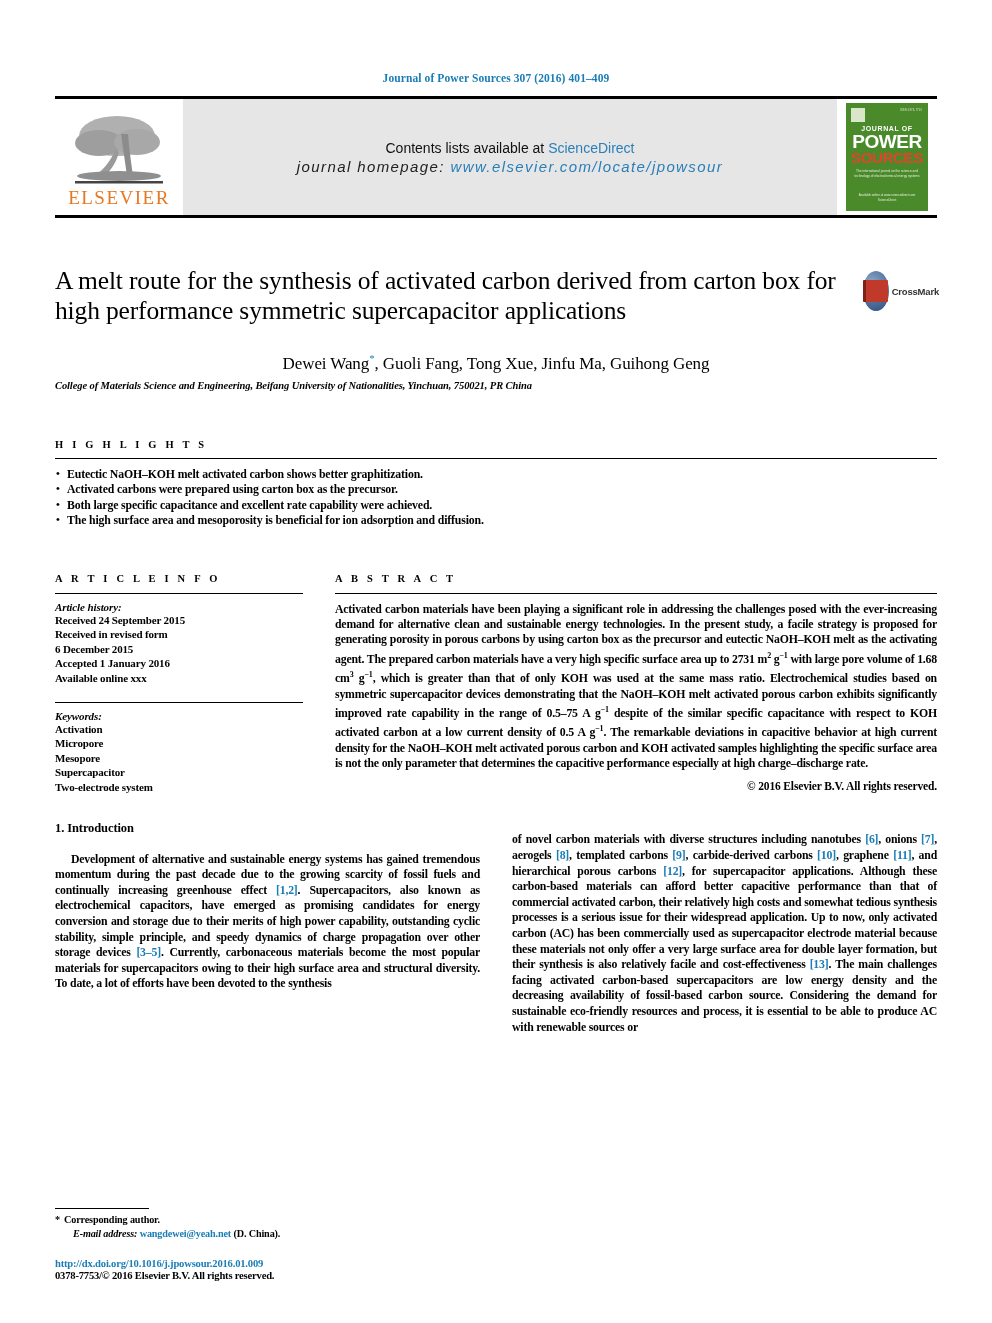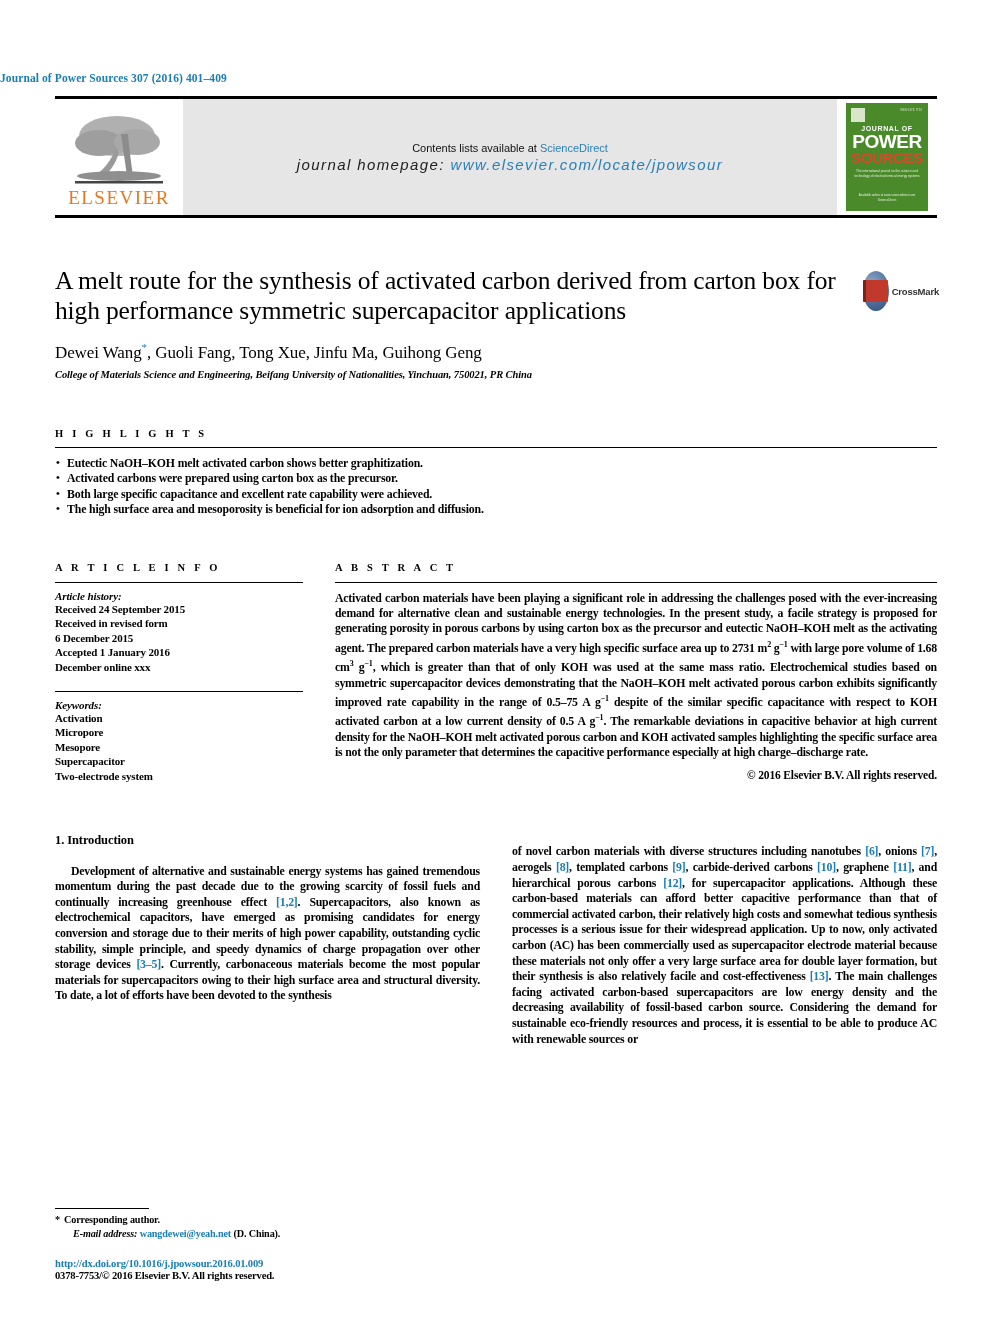--- a/index.html
+++ b/index.html
@@ -11,21 +11,21 @@
     width: 992px; height: 1323px;
     font-family: "Liberation Serif", "DejaVu Serif", serif;
     color: #000;
     position: relative;
     overflow: hidden;
   }
   .page { position: relative; width: 992px; height: 1323px; padding: 0; }
 
   
   .runhead {
-    text-align: left;
+    text-align: center;
     color: #1a7db6;
     font-size: 11.5px;
     font-weight: bold;
     padding-top: 72px;
     letter-spacing: .1px;
   }
 
   
   .masthead {
     margin: 12px 55px 0 55px;
@@ -60,21 +60,21 @@
     flex: 1;
     background: #e6e6e6;
     display: flex;
     flex-direction: column;
     align-items: center;
     justify-content: center;
     gap: 2px;
   }
   .contents-line {
     font-family: "Liberation Sans", sans-serif;
-    font-size: 11px;
+    font-size: 14px;
     color: #111;
   }
   .contents-line .sd { color: #2a7fb8; }
   .journal-title {
     font-family: "Liberation Serif", serif;
     font-size: 30px;
     letter-spacing: .2px;
     margin: 7px 0 9px 0;
     color: #111;
   }
@@ -140,22 +140,23 @@
   .art-title {
     font-size: 25.5px;
     line-height: 30px;
     font-weight: normal;
     letter-spacing: -.15px;
     margin: 0;
     width: 800px;
   }
   .authors {
     font-size: 17px;
-    margin-top: 15px;
+    margin-top: 26px;
     letter-spacing: -.1px;
+    text-align: center;
   }
   .authors sup { color: #2a7fb8; font-size: 11px; }
   .affil {
     font-size: 10.5px;
     font-style: italic;
     font-weight: bold;
     margin-top: 6px;
     letter-spacing: -.1px;
   }
   .crossmark {
@@ -241,21 +242,21 @@
     font-size: 11.5px;
     font-weight: bold;
     text-align: right;
     margin-top: 9px;
     letter-spacing: -.15px;
   }
   sup.sm { font-size: 8px; vertical-align: super; }
 
   
   .body-cols {
-    margin: 49px 55px 0 55px;
+    margin: 26px 55px 0 55px;
     display: flex;
     gap: 32px;
   }
   .bcol { flex: 1; width: 420px; }
   .sec-h {
     font-family: "Liberation Serif", serif;
     font-weight: bold;
     font-size: 12.5px;
     letter-spacing: -.1px;
     margin-bottom: 16px;
@@ -383,21 +384,21 @@
   <div class="infoabs">
 
     <div class="col-info">
       <span class="sec-label">A R T I C L E   I N F O</span>
       <div class="info-rule"></div>
       <div class="info-sub">Article history:</div>
       <div class="info-line">Received 24 September 2015</div>
       <div class="info-line">Received in revised form</div>
       <div class="info-line">6 December 2015</div>
       <div class="info-line">Accepted 1 January 2016</div>
-      <div class="info-line">December online xxx</div>
+      <div class="info-line">Available online xxx</div>
 
       <div class="kw-rule"></div>
       <div class="info-sub">Keywords:</div>
       <div class="info-line">Activation</div>
       <div class="info-line">Micropore</div>
       <div class="info-line">Mesopore</div>
       <div class="info-line">Supercapacitor</div>
       <div class="info-line">Two-electrode system</div>
     </div>
 

